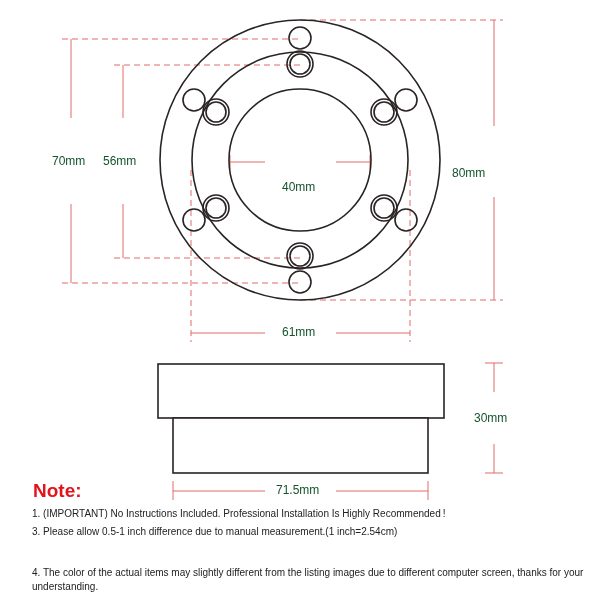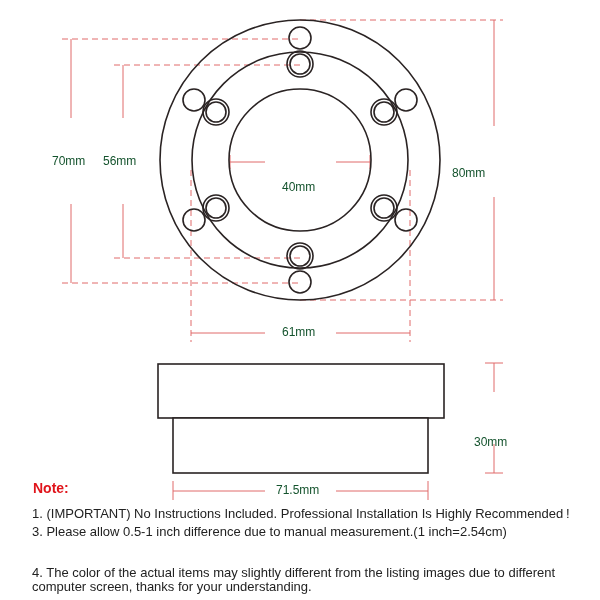--- a/index.html
+++ b/index.html
@@ -1,20 +1,20 @@
 <!DOCTYPE html>
 <html><head>
 <meta charset="utf-8">
 <style>
   html,body{margin:0;padding:0;background:#fff;}
   body{width:600px;height:600px;position:relative;overflow:hidden;font-family:"Liberation Sans",sans-serif;}
   svg{position:absolute;left:0;top:0;}
   .lbl{position:absolute;font-size:12px;color:#14532d;white-space:nowrap;}
-  .note-title{position:absolute;left:33px;top:480px;font-size:14px;font-weight:bold;color:#e0141b;}
-  .notes{position:absolute;left:32px;top:505px;width:560px;font-size:13px;color:#222;line-height:17.5px;}
+  .note-title{position:absolute;left:33px;top:480px;font-size:19px;font-weight:bold;color:#e0141b;}
+  .notes{position:absolute;left:32px;top:505px;width:560px;font-size:10px;color:#222;line-height:17.5px;}
   .notes div{margin:0;}
   .notes .wrap{line-height:14px;margin-top:26px;}
 </style>
 </head>
 <body>
 
 <svg width="600" height="600">
 
   <g stroke="#e06a6a" stroke-width="1" fill="none">
 
@@ -84,21 +84,21 @@
     <rect x="158" y="364" width="286" height="54"></rect>
     <rect x="173" y="418" width="255" height="55"></rect>
   </g>
 </svg>
 
 <span class="lbl" style="left:52px;top:154px;">70mm</span>
 <span class="lbl" style="left:103px;top:154px;">56mm</span>
 <span class="lbl" style="left:282px;top:154px;margin-top:26px;">40mm</span>
 <span class="lbl" style="left:452px;top:154px;margin-top:12px;">80mm</span>
 <span class="lbl" style="left:282px;top:325px;text-align:center;">61mm</span>
-<span class="lbl" style="left:474px;top:411px;margin-top:24px;">30mm</span>
+<span class="lbl" style="left:474px;top:411px;">30mm</span>
 <span class="lbl" style="left:276px;top:483px;">71.5mm</span>
 
 <div class="note-title">Note:</div>
 <div class="notes">
   <div>1. (IMPORTANT) No Instructions Included. Professional Installation Is Highly Recommended !</div>
   <div>3. Please allow 0.5-1 inch difference due to manual measurement.(1 inch=2.54cm)</div>
   <div class="wrap">4. The color of the actual items may slightly different from the listing images due to different computer screen, thanks for your understanding.</div>
 </div>
 
 </body></html>

